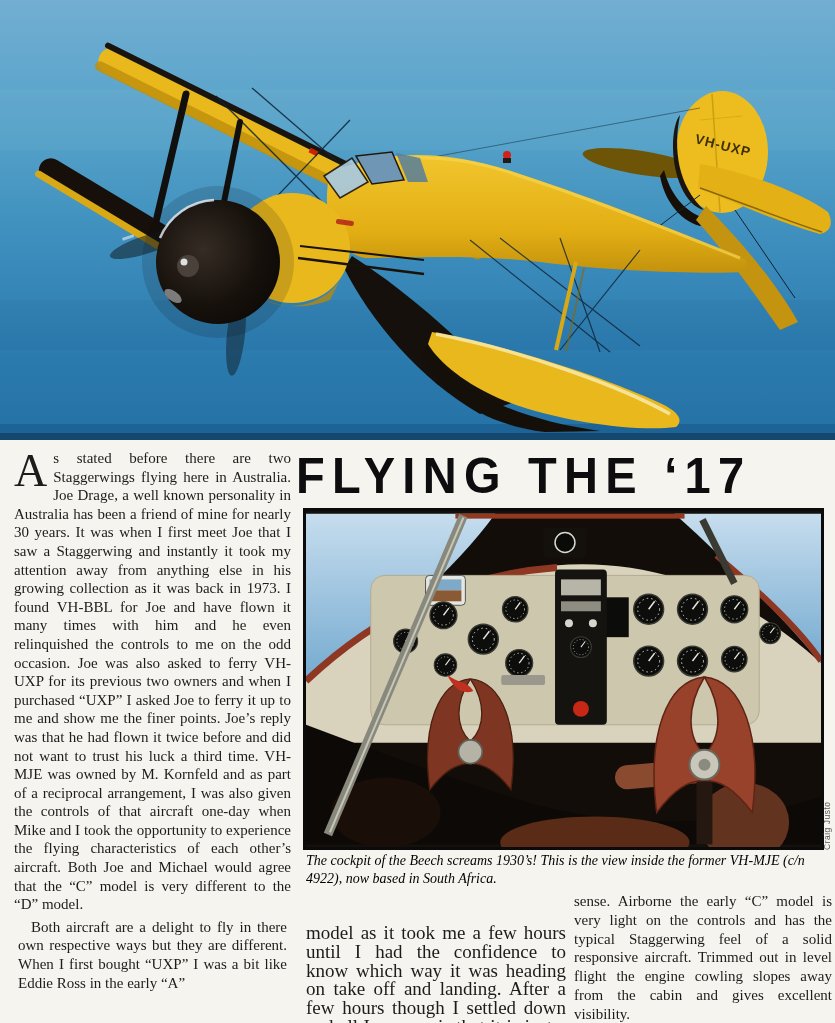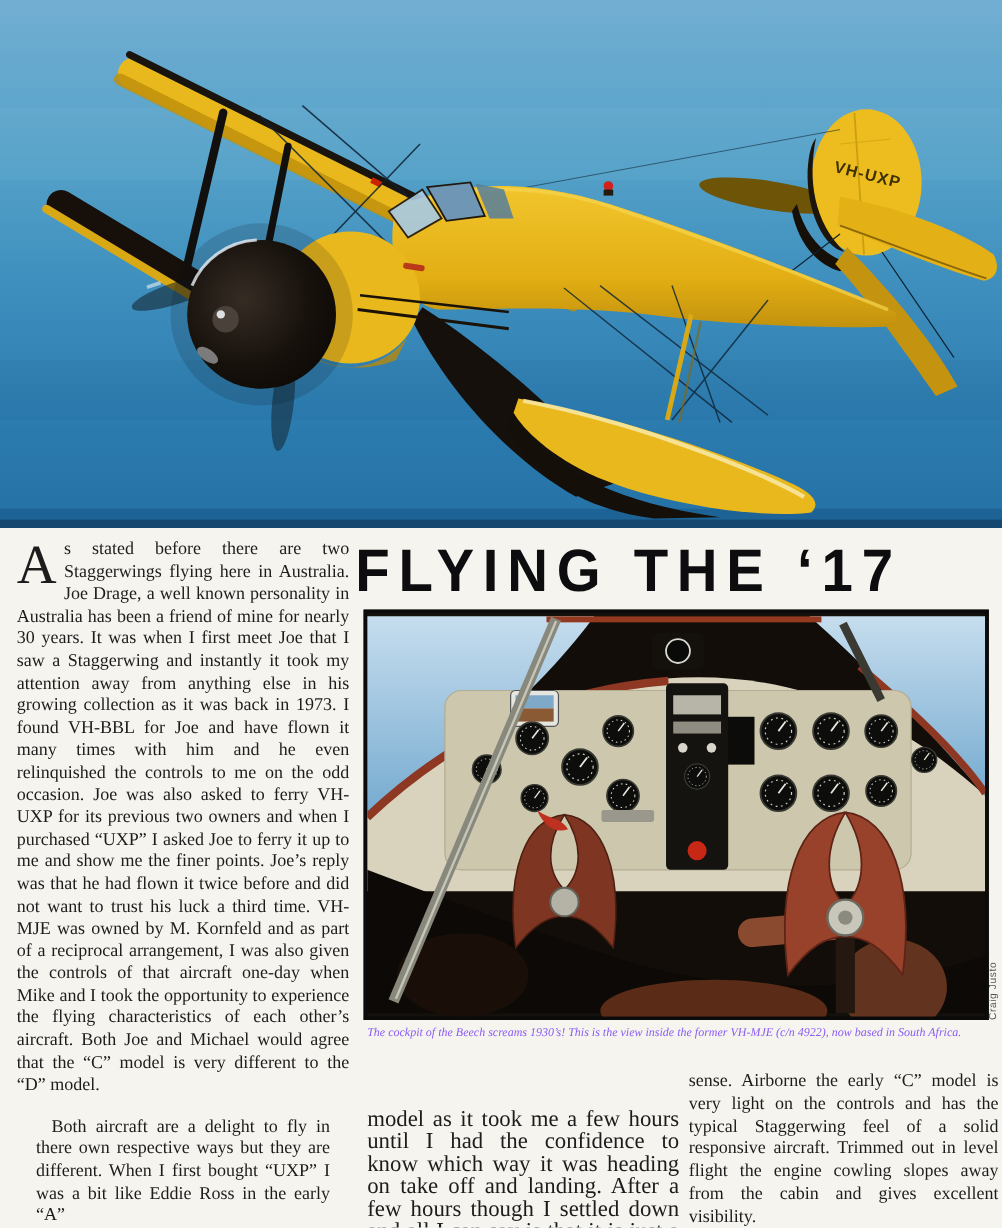--- a/index.html
+++ b/index.html
@@ -22,37 +22,37 @@
   }
   
   .col1{
     position:absolute;left:14px;top:449px;width:277px;height:574px;
     font-size:15px;line-height:18.6px;text-align:justify;overflow:hidden;
   }
   .col1 .dropcap{
     float:left;font-size:46px;line-height:0.78;padding:4px 6px 0 0;
     font-family:"Liberation Serif", serif;
   }
-  .col1 p.p2{margin:16px;text-indent:13px;}
+  .col1 p.p2{margin:4px;text-indent:13px;}
   .col1 p.p1{margin:0;}
   
   .cockpit{
     position:absolute;left:303px;top:508px;width:515px;height:336px;
     border:3px solid #0b0b0b;background:#14100c;
   }
   .cockpit svg{display:block;}
   .credit{
     position:absolute;left:822px;top:788px;width:14px;height:62px;
     font-family:"Liberation Sans", sans-serif;font-size:8.5px;color:#555;
     writing-mode:vertical-rl;transform:rotate(180deg);letter-spacing:0.5px;
     white-space:nowrap;
   }
   .caption{
     position:absolute;left:306px;top:852px;width:524px;
-    font-style:italic;font-size:10px;line-height:17.5px;color:#8b5cf6;
+    font-style:italic;font-size:14px;line-height:17.5px;color:#000000;
   }
   .col2{
     position:absolute;left:306px;top:924px;width:260px;height:131px;
     font-size:19px;line-height:18.8px;text-align:justify;overflow:hidden;
   }
   .col3{
     position:absolute;left:574px;top:892px;width:258px;height:131px;
     font-size:15px;line-height:18.8px;text-align:justify;overflow:hidden;
   }
 </style>

